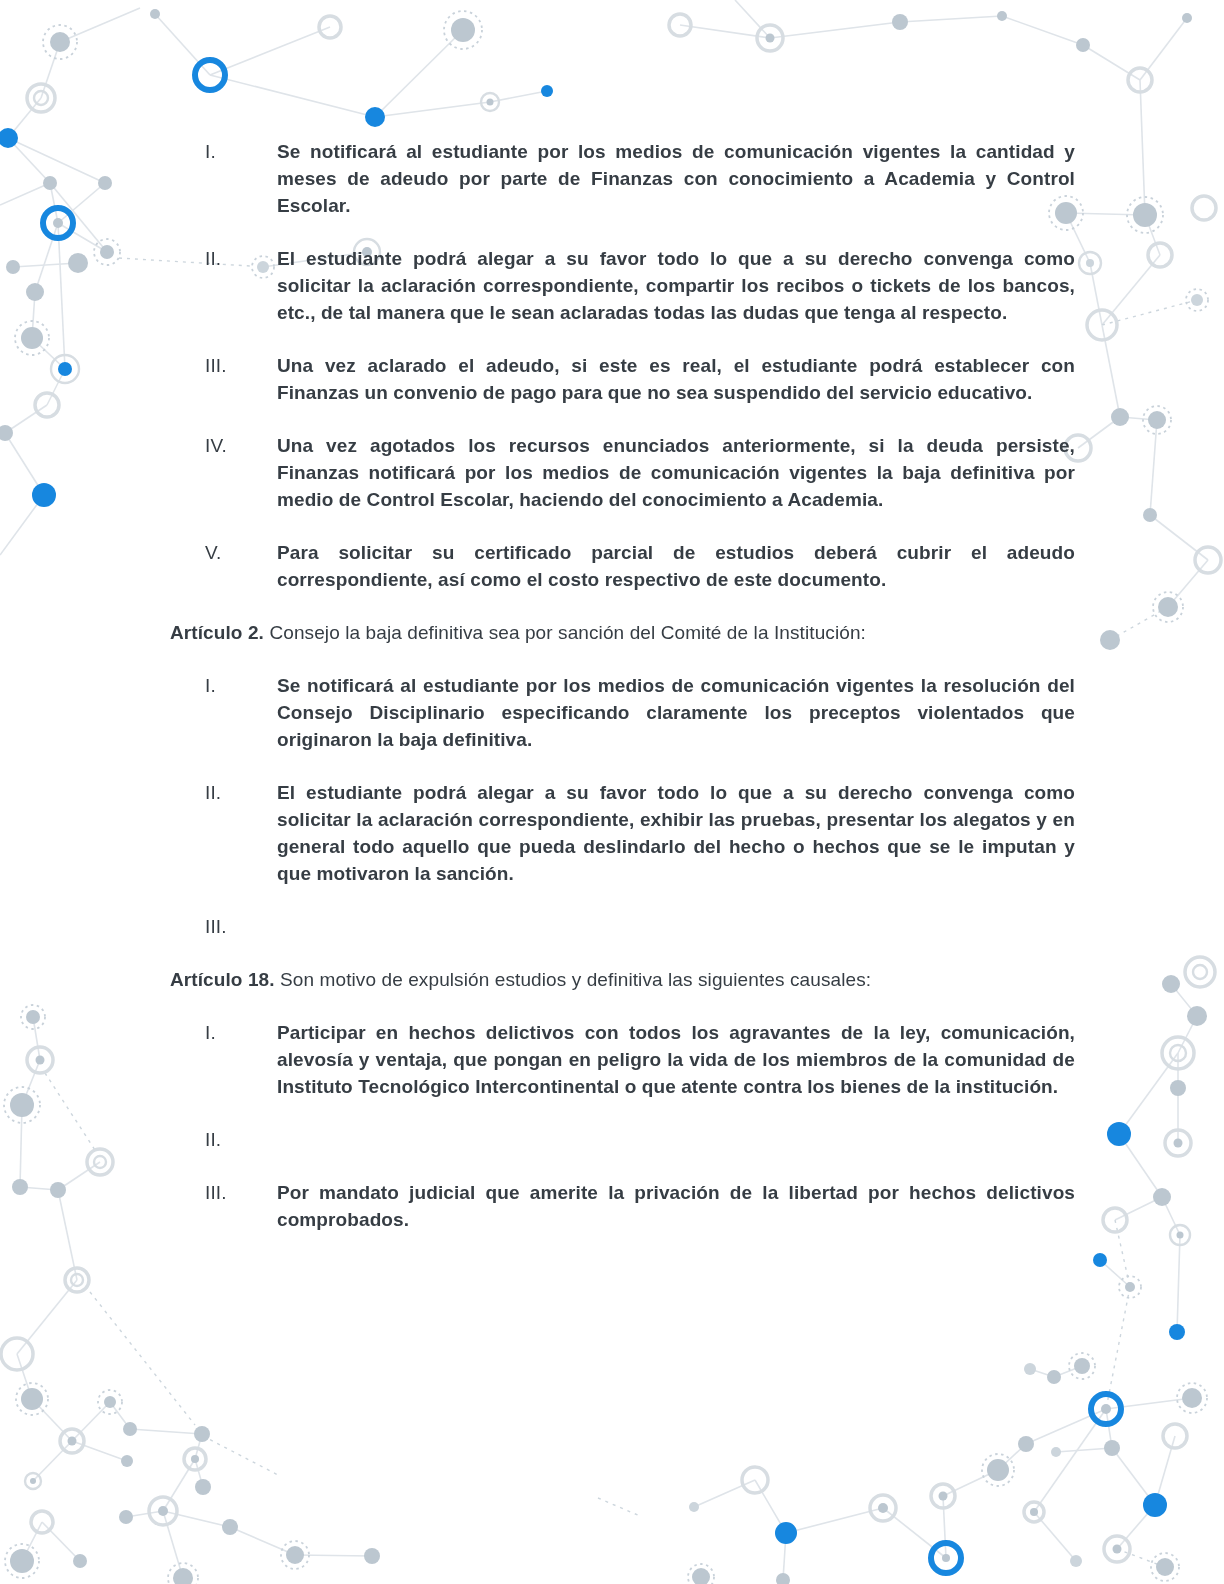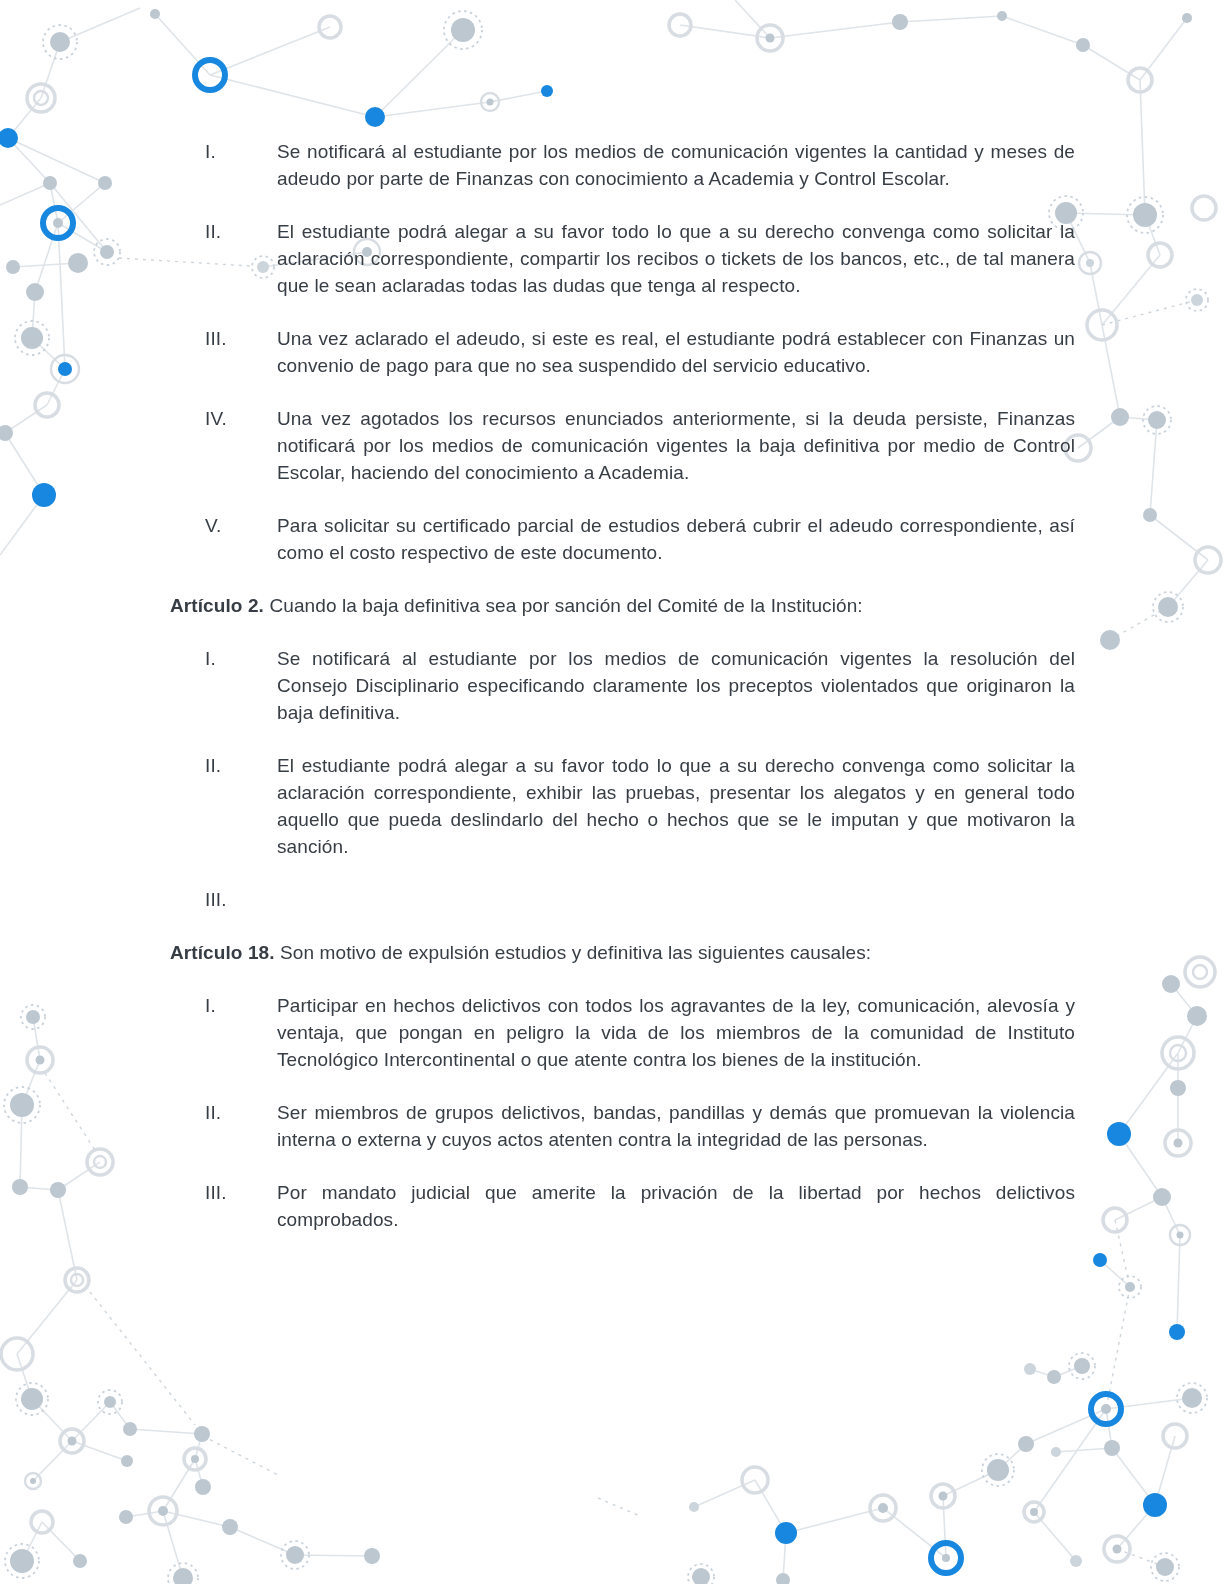--- a/index.html
+++ b/index.html
@@ -20,21 +20,21 @@
   .br{fill:none;stroke:#1787df;stroke-width:6}
   
   .content{
     position:absolute;left:170px;top:138px;width:905px;
     font-size:19px;line-height:27px;color:#363d44;letter-spacing:.1px;
   }
   .intro{margin:0 0 26px 0;text-align:justify;}
   .intro strong{font-weight:700;}
   .li{display:flex;margin:0 0 26px 0;padding-left:35px;}
   .num{flex:0 0 72px;}
-  .txt{flex:1;text-align:justify;}
+  .txt{flex:1;text-align:justify;font-weight:bold;}
   section{margin:0;}
 </style>
 </head>
 <body>
 
 <div class="page">
 
   <svg class="bg" viewBox="0 0 1224 1584" aria-hidden="true">
     <g>
 
@@ -333,21 +333,21 @@
       </div>
       <div class="li">
         <span class="num">V.</span>
         <span class="txt">Para solicitar su certificado parcial de estudios deberá cubrir el adeudo correspondiente, así como el costo respectivo de este documento.</span>
       </div>
     </section>
 
     <section>
       <p class="intro">
         <strong>Artículo 2.</strong>
-        <span>Cuando la baja definitiva sea por sanción del Comité de la Institución:</span>
+        <span>Consejo la baja definitiva sea por sanción del Comité de la Institución:</span>
       </p>
       <div class="li">
         <span class="num">I.</span>
         <span class="txt">Se notificará al estudiante por los medios de comunicación vigentes la resolución del Consejo Disciplinario especificando claramente los preceptos violentados que originaron la baja definitiva.</span>
       </div>
       <div class="li">
         <span class="num">II.</span>
         <span class="txt">El estudiante podrá alegar a su favor todo lo que a su derecho convenga como solicitar la aclaración correspondiente, exhibir las pruebas, presentar los alegatos y en general todo aquello que pueda deslindarlo del hecho o hechos que se le imputan y que motivaron la sanción.</span>
       </div>
       <div class="li">
@@ -359,21 +359,20 @@
       <p class="intro">
         <strong>Artículo 18.</strong>
         <span>Son motivo de expulsión estudios y definitiva las siguientes causales:</span>
       </p>
       <div class="li">
         <span class="num">I.</span>
         <span class="txt">Participar en hechos delictivos con todos los agravantes de la ley, comunicación, alevosía y ventaja, que pongan en peligro la vida de los miembros de la comunidad de Instituto Tecnológico Intercontinental o que atente contra los bienes de la institución.</span>
       </div>
       <div class="li">
         <span class="num">II.</span>
-        <span class="txt">Ser miembros de grupos delictivos, bandas, pandillas y demás que promuevan la violencia interna o externa y cuyos actos atenten contra la integridad de las personas.</span>
       </div>
       <div class="li">
         <span class="num">III.</span>
         <span class="txt">Por mandato judicial que amerite la privación de la libertad por hechos delictivos comprobados.</span>
       </div>
     </section>
 
   </main>
 </div>
 

